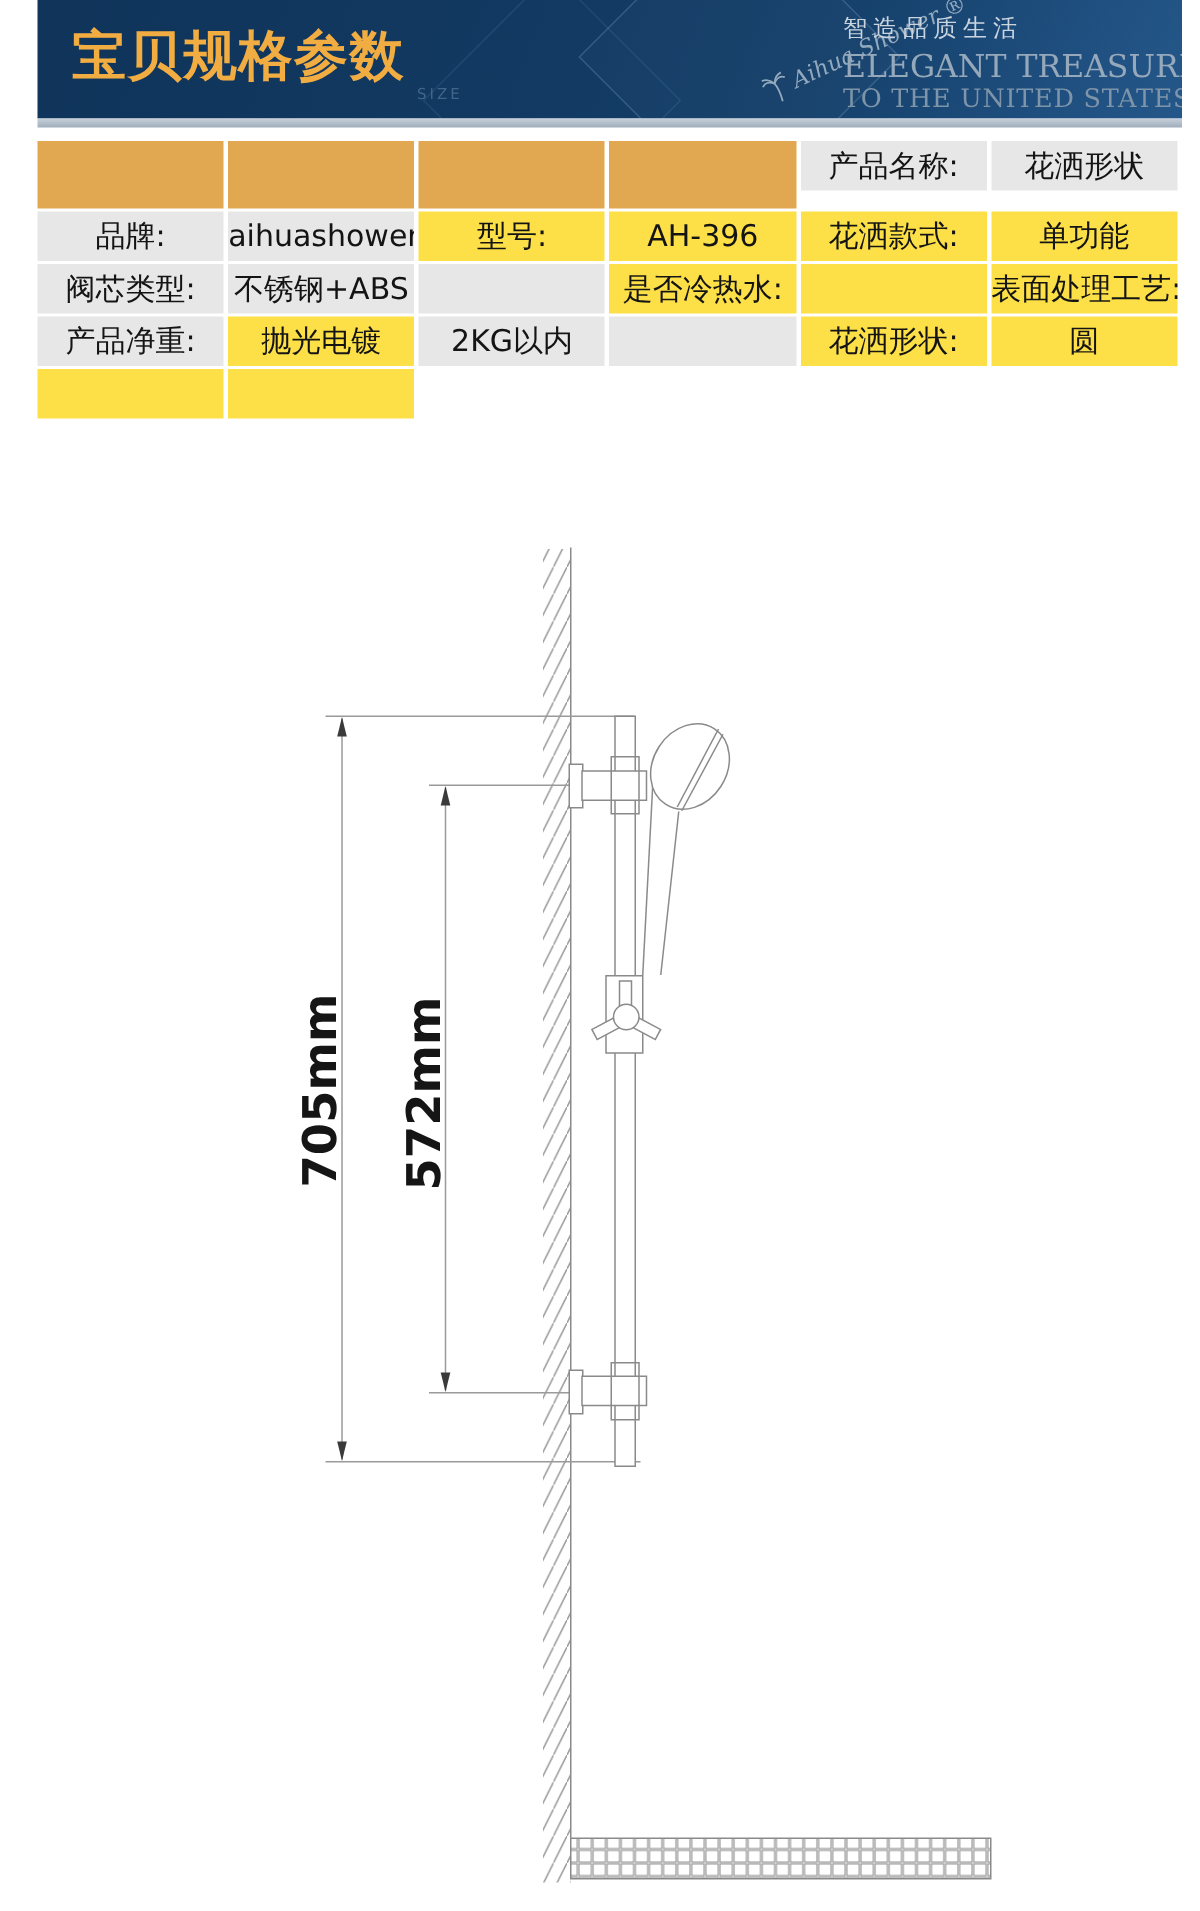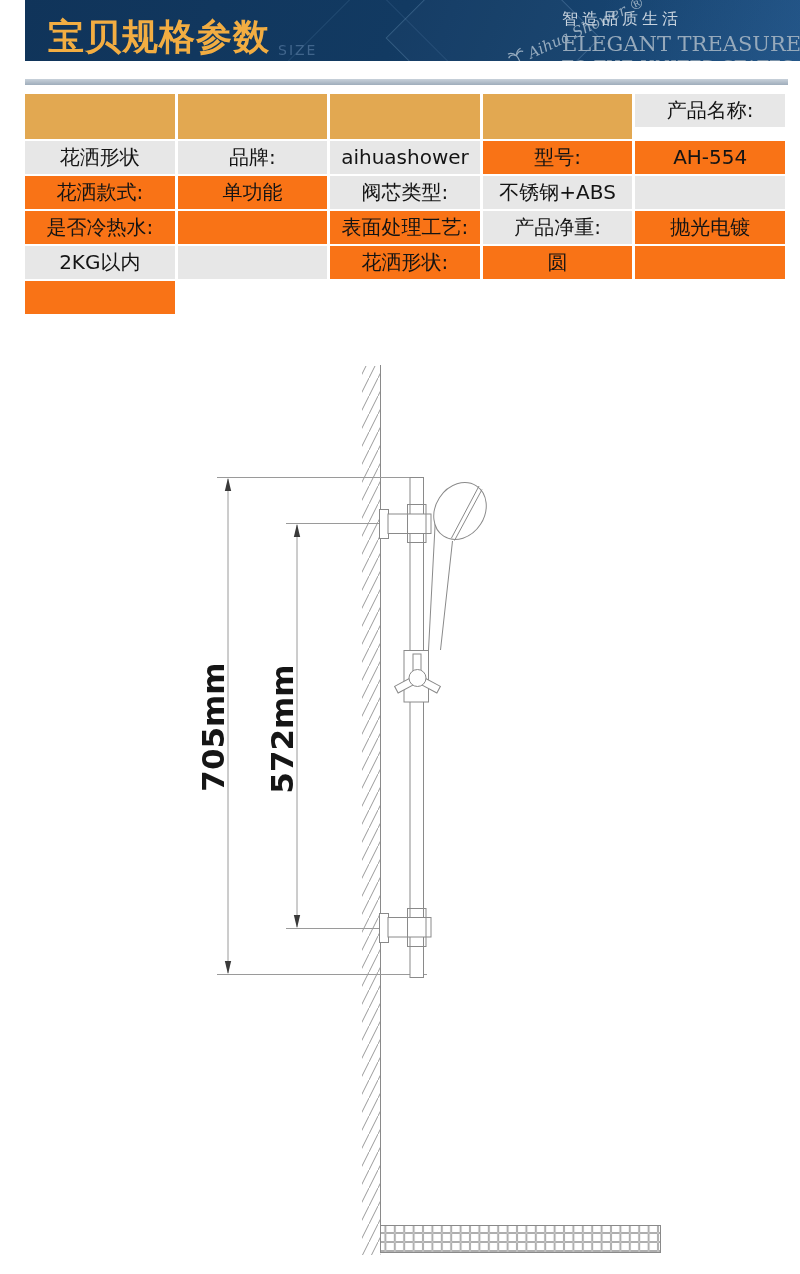--- a/index.html
+++ b/index.html
@@ -1,52 +1,52 @@
 <!DOCTYPE html>
 <html><head>
 <meta charset="utf-8">
 <style>
   html,body{margin:0;padding:0;background:#fff;}
   .page{position:relative;width:800px;height:1274px;background:#fff;overflow:hidden;
         font-family:"DejaVu Sans","Liberation Sans",sans-serif;}
 
   
-  .header{position:absolute;left:25px;top:0;width:763px;height:61px;overflow:hidden;
-          background:linear-gradient(112deg,#10345a 0%,#123a62 48%,#1b4c7c 100%);padding-left:12px;}
+  .header{position:absolute;left:25px;top:0;width:763px;height:79px;overflow:hidden;
+          background:linear-gradient(112deg,#10345a 0%,#123a62 48%,#1b4c7c 100%);}
   .diamond{position:absolute;border:1px solid rgba(130,170,210,0.28);transform:rotate(45deg);}
   .d1{width:150px;height:150px;left:392px;top:-38px;background:rgba(255,255,255,0.02);}
   .d2{width:120px;height:120px;left:282px;top:6px;border-color:rgba(130,170,210,0.14);}
   .glow{position:absolute;right:0;top:0;width:320px;height:79px;
         background:linear-gradient(115deg,transparent 35%,rgba(70,125,185,0.22) 100%);}
   .title{position:absolute;left:23px;top:13px;font-size:36px;font-weight:bold;color:#f2ad42;
          letter-spacing:1px;white-space:nowrap;}
-  .size-label{position:absolute;left:253px;top:42px;font-size:14px;color:#40658c;letter-spacing:2px;}
+  .size-label{position:absolute;left:253px;top:58px;font-size:10px;color:#40658c;letter-spacing:2px;}
   .logo{position:absolute;left:478px;top:22px;transform:rotate(-25deg);color:#93a9bd;
         font-family:"DejaVu Serif","Liberation Serif",serif;font-style:italic;font-size:15px;
         display:flex;align-items:center;gap:3px;white-space:nowrap;}
   .slogans{position:absolute;left:537px;top:9px;width:220px;}
   .slogan-cn{font-size:16px;letter-spacing:4px;color:#c9d4df;}
   .slogan-en{font-family:"DejaVu Serif","Liberation Serif",serif;font-size:21px;color:#96a9bb;
              margin-top:2px;white-space:nowrap;}
   .slogan-sub{font-family:"DejaVu Serif","Liberation Serif",serif;font-size:17px;color:#7d94a9;
               letter-spacing:0.5px;white-space:nowrap;}
   .fineprint{margin-top:5px;}
   .fineprint div{height:1.5px;margin-bottom:2px;background:rgba(150,175,200,0.35);}
   .fp1{width:130px;}.fp2{width:118px;}.fp3{width:126px;}
   .header-strip{position:absolute;left:25px;top:79px;width:763px;height:6px;
                 background:linear-gradient(#c8d1da,#9fadbb);}
 
   
   .spec-table{position:absolute;left:25px;top:94px;width:760px;display:grid;
-              grid-template-columns:repeat(5,1fr);column-gap:3px;row-gap:2px;}
+              grid-template-columns:repeat(6,1fr);column-gap:3px;row-gap:2px;}
   .th{height:45px;background:#e2a851;}
   .cell{height:33px;line-height:33px;text-align:center;font-size:20px;color:#141414;
         overflow:hidden;white-space:nowrap;}
   .c-light{background:#e7e7e7;}
-  .c-dark{background:#f97316;}
+  .c-dark{background:#fde047;}
 
   
   .diagram{position:absolute;left:0;top:0;width:800px;height:1274px;}
   .dline{stroke:#9a9a9a;stroke-width:1;fill:none;}
   .shape{stroke:#8a8a8a;stroke-width:1;fill:#ffffff;}
   .shape-open{stroke:#8a8a8a;stroke-width:1;fill:none;}
   .arrow{fill:#3a3a3a;stroke:none;}
   .dimtext{font-family:"DejaVu Sans","Liberation Sans",sans-serif;font-size:31px;
            font-weight:bold;fill:#151515;}
 </style>
@@ -91,21 +91,21 @@
     <div class="th"></div>
     <div class="th"></div>
     <div class="th"></div>
 
     <div class="cell c-light">产品名称:</div>
     <div class="cell c-light">花洒形状</div>
     <div class="cell c-light">品牌:</div>
     <div class="cell c-light">aihuashower</div>
 
     <div class="cell c-dark">型号:</div>
-    <div class="cell c-dark">AH-554</div>
+    <div class="cell c-dark">AH-396</div>
     <div class="cell c-dark">花洒款式:</div>
     <div class="cell c-dark">单功能</div>
 
     <div class="cell c-light">阀芯类型:</div>
     <div class="cell c-light">不锈钢+ABS</div>
     <div class="cell c-light"></div>
 
     <div class="cell c-dark">是否冷热水:</div>
     <div class="cell c-dark"></div>
     <div class="cell c-dark">表面处理工艺:</div>

